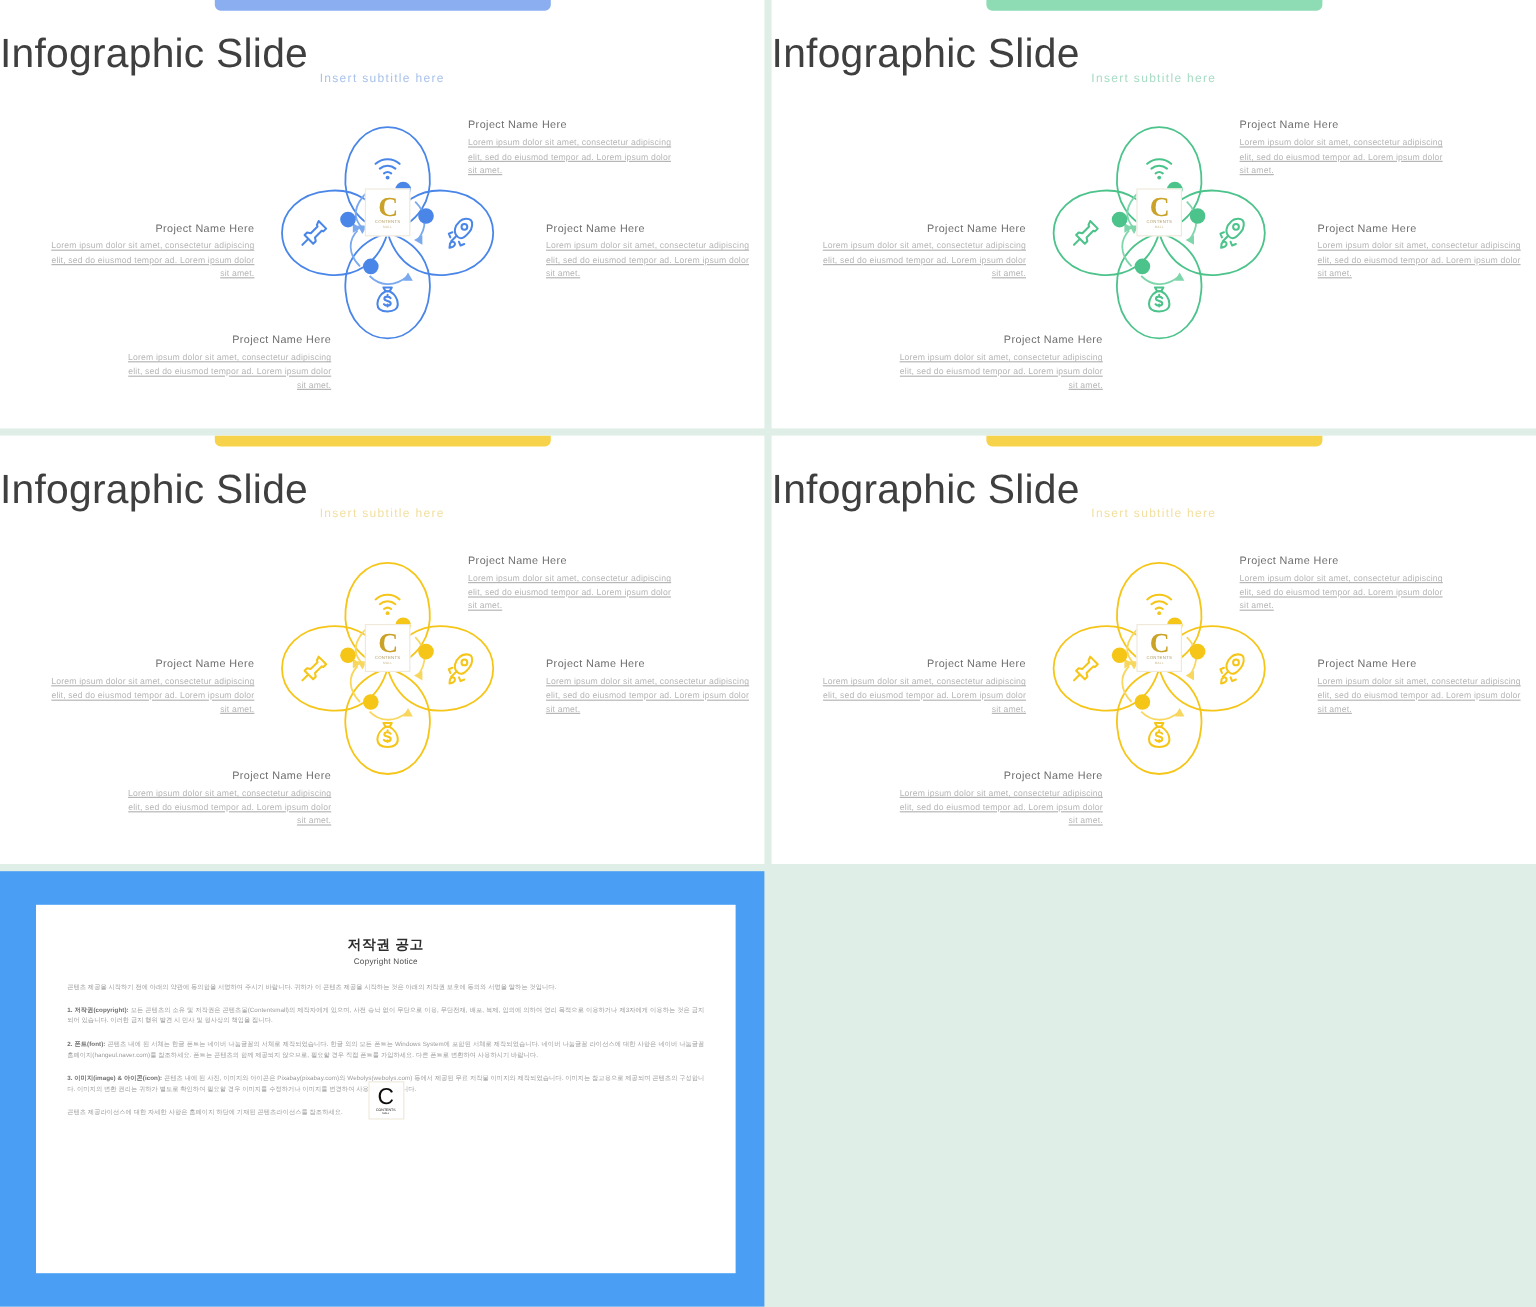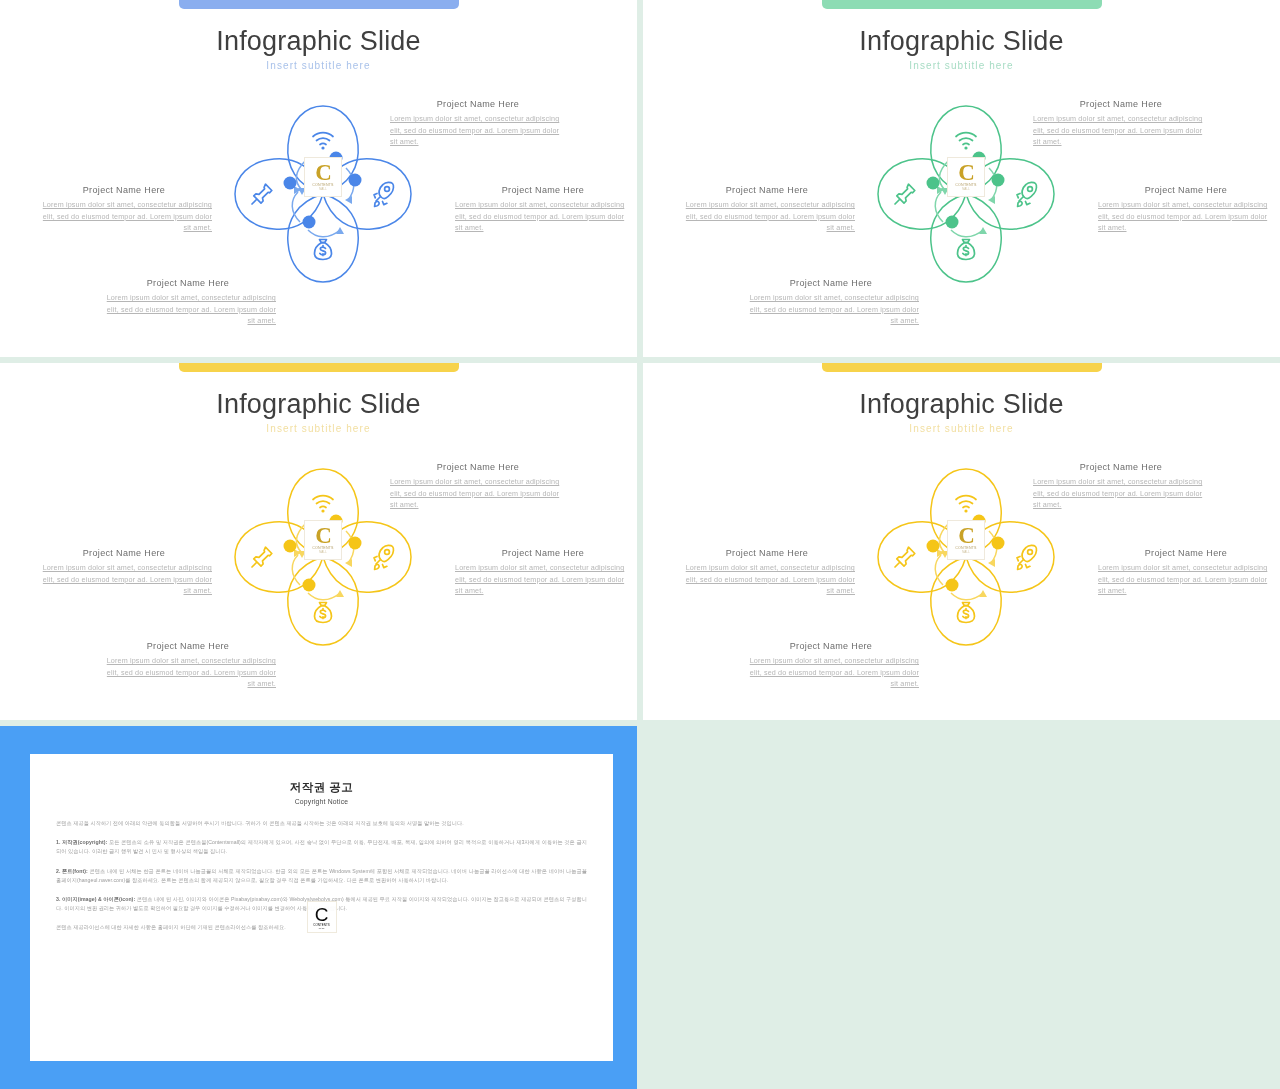--- a/index.html
+++ b/index.html
@@ -32,22 +32,21 @@
     top: 0; left: 50%;
     transform: translateX(-50%);
     width: 280px; height: 9px;
     border-bottom-left-radius: 5px;
     border-bottom-right-radius: 5px;
   }
 
   .slide-title {
     position: absolute;
     top: 26px; left: 0; right: 0;
-    text-align: center;
-    font-size: 27px;
+    font-size: 34px;
     font-weight: 300;
     letter-spacing: 0.2px;
     color: #3f3f3f;
     font-family: "Liberation Sans", sans-serif;
   }
   .slide-sub {
     position: absolute;
     top: 60px; left: 0; right: 0;
     text-align: center;
     font-size: 10px;
@@ -64,21 +63,20 @@
   .diagram svg { display: block; }
 
   
   .tblock { position: absolute; width: 176px; }
   .tblock .th {
     font-size: 9px;
     color: #6d6d6d;
     letter-spacing: .35px;
     margin-bottom: 4px;
     font-weight: 400;
-    text-align: center;
   }
   .tblock .tb {
     font-size: 7.2px;
     line-height: 11.6px;
     color: #b6b6b6;
     letter-spacing: .15px;
     text-decoration: underline;
   }
   .tb-top   { left: 390px; top: 99px;  text-align: left; }
   .tb-right { left: 455px; top: 185px; text-align: left; }

